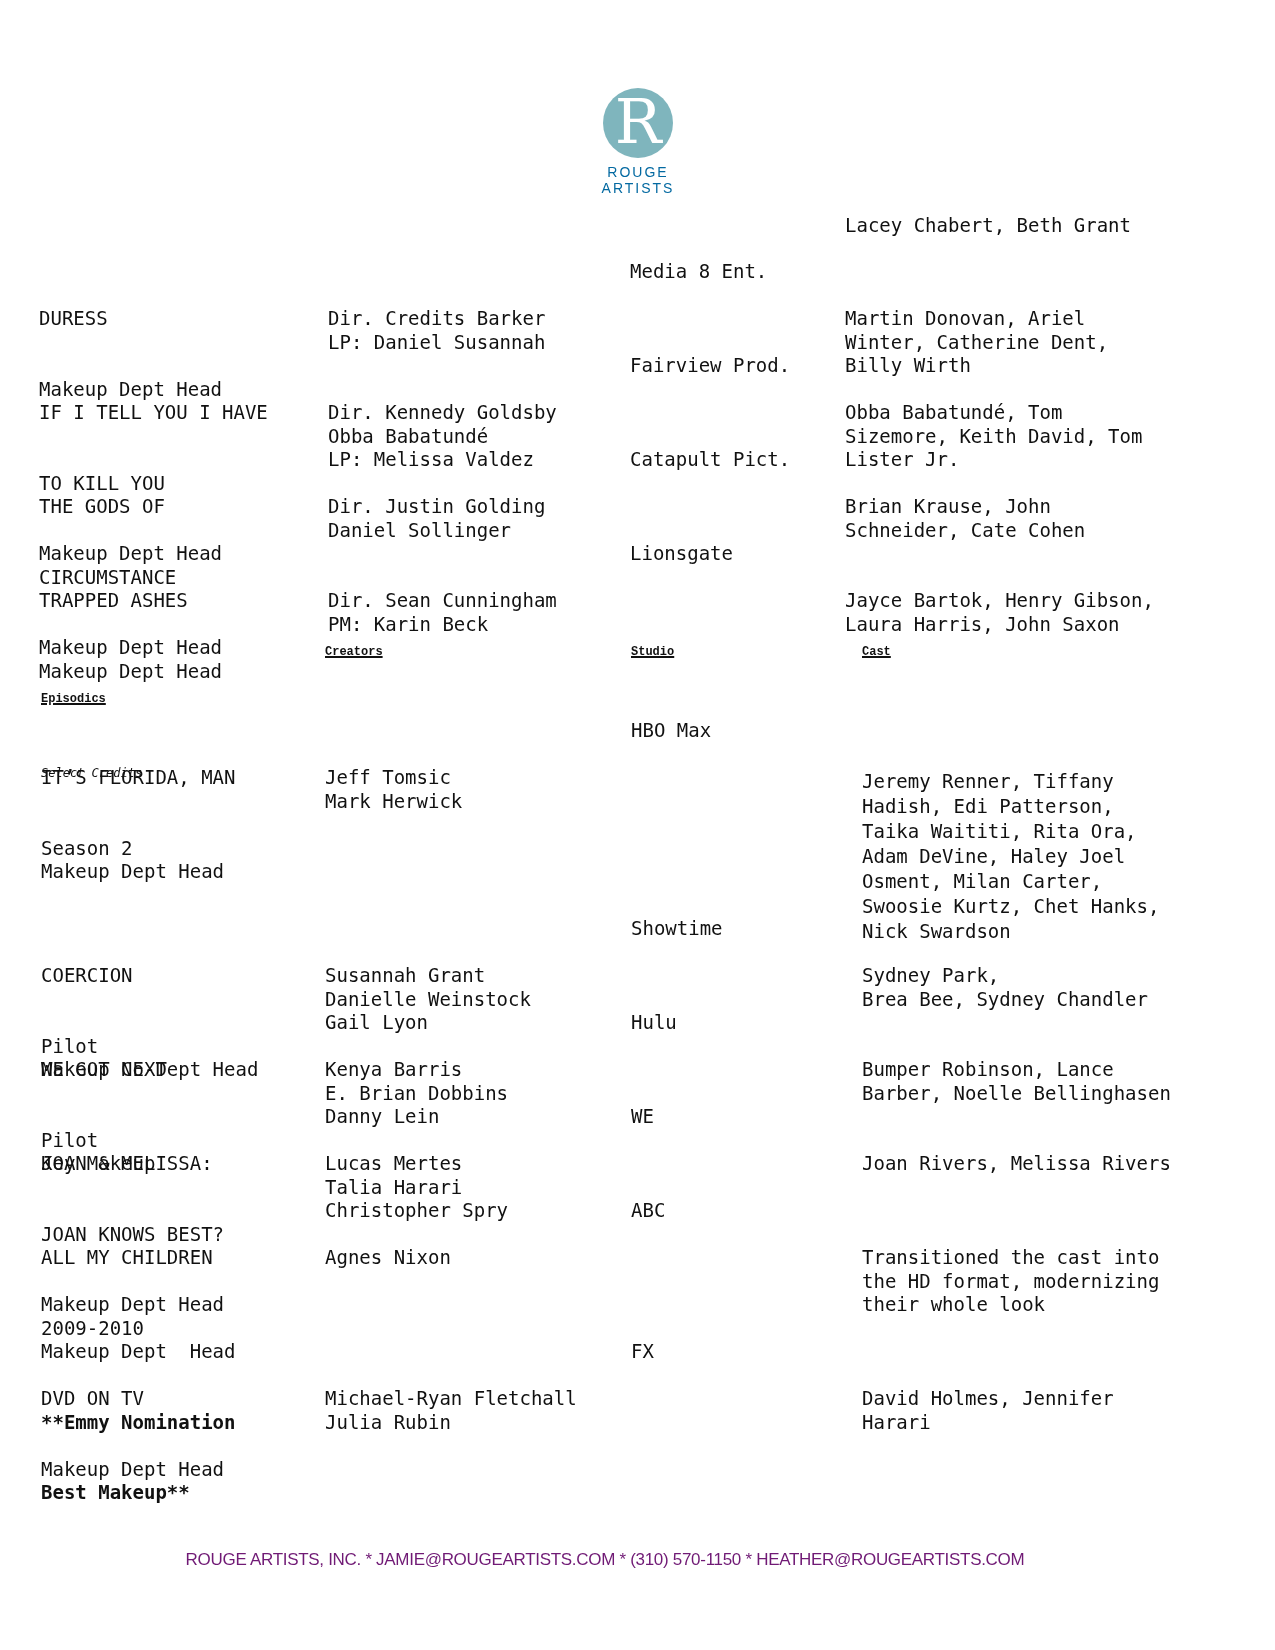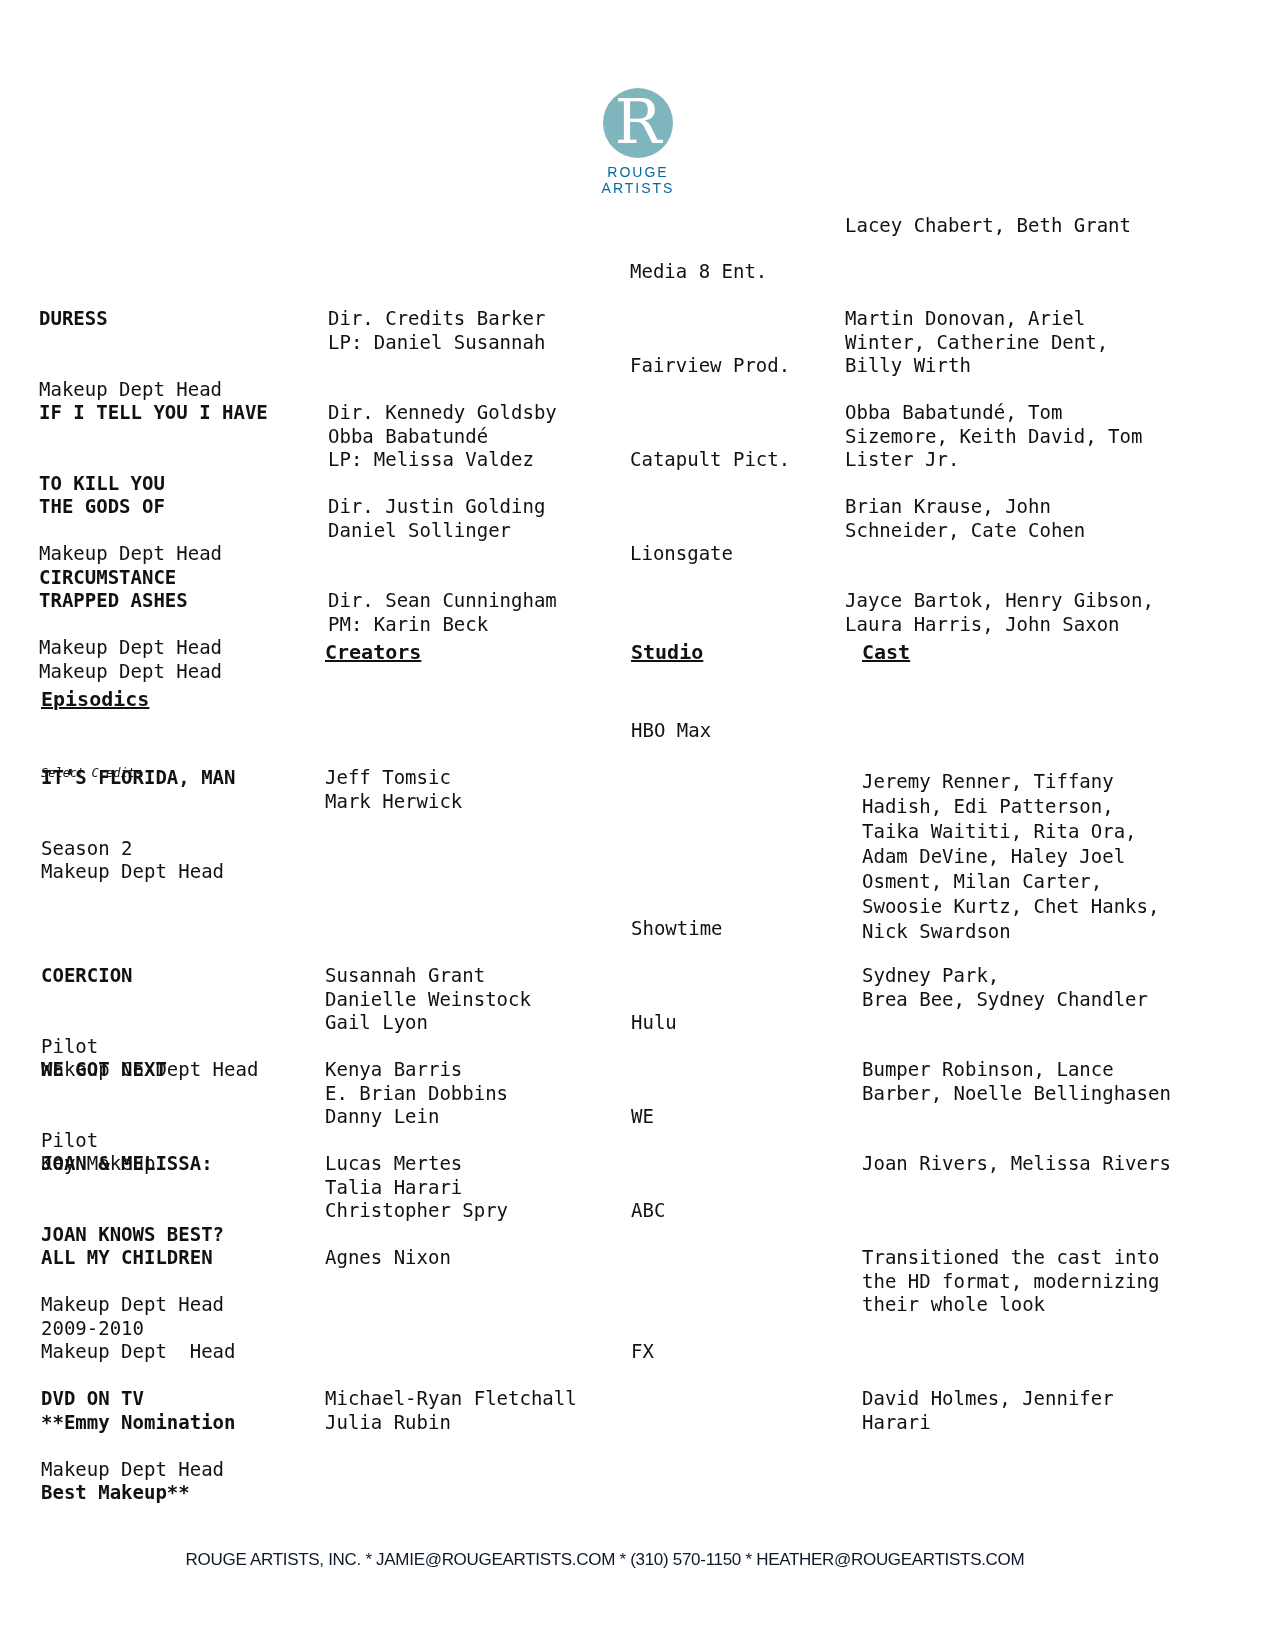--- a/index.html
+++ b/index.html
@@ -11,27 +11,27 @@
   .logo-r { position:absolute; left:0; right:0; top:-4px; text-align:center;
             font-family:"DejaVu Serif","Liberation Serif",serif; font-size:62px;
             color:#ffffff; line-height:76px; }
   .logo-text { margin-top:6px; font-family:"Liberation Sans",sans-serif; font-size:14px;
                letter-spacing:2px; color:#0369a1; }
 
   .row { position:absolute; left:0; width:1275px; font-size:19px; line-height:23.5px; }
   .col { position:absolute; top:0; white-space:pre; }
   .film .c1 { left:39px; } .film .c2 { left:328px; } .film .c3 { left:630px; } .film .c4 { left:845px; }
   .epi .c1 { left:41px; } .epi .c2 { left:325px; } .epi .c3 { left:631px; } .epi .c4 { left:862px; }
-  .title { font-weight:bold; }
+  .title { font-weight:normal; }
   .note { font-weight:bold; }
-  .hdr { font-weight:bold; text-decoration:underline; text-decoration-thickness:2px; font-size:20px; }
+  .hdr { font-weight:bold; text-decoration:underline; text-decoration-thickness:2px; font-size:12px;font-family:Liberation Mono, monospace; }
   .sub { font-style:italic; font-size:12px; }
 
   .footer { position:absolute; left:150px; top:1550px; width:910px; text-align:center;
-            font-family:"Liberation Sans",sans-serif; font-size:17px; color:#0f172a; letter-spacing:-0.3px; }
+            font-family:"Liberation Sans",sans-serif; font-size:17px; color:#701a75; letter-spacing:-0.3px; }
 </style>
 </head>
 <body>
 
 <div class="logo">
   <div class="logo-circle">
     <span class="logo-r">R</span>
   </div>
   <div class="logo-text">ROUGE ARTISTS</div>
 </div>

